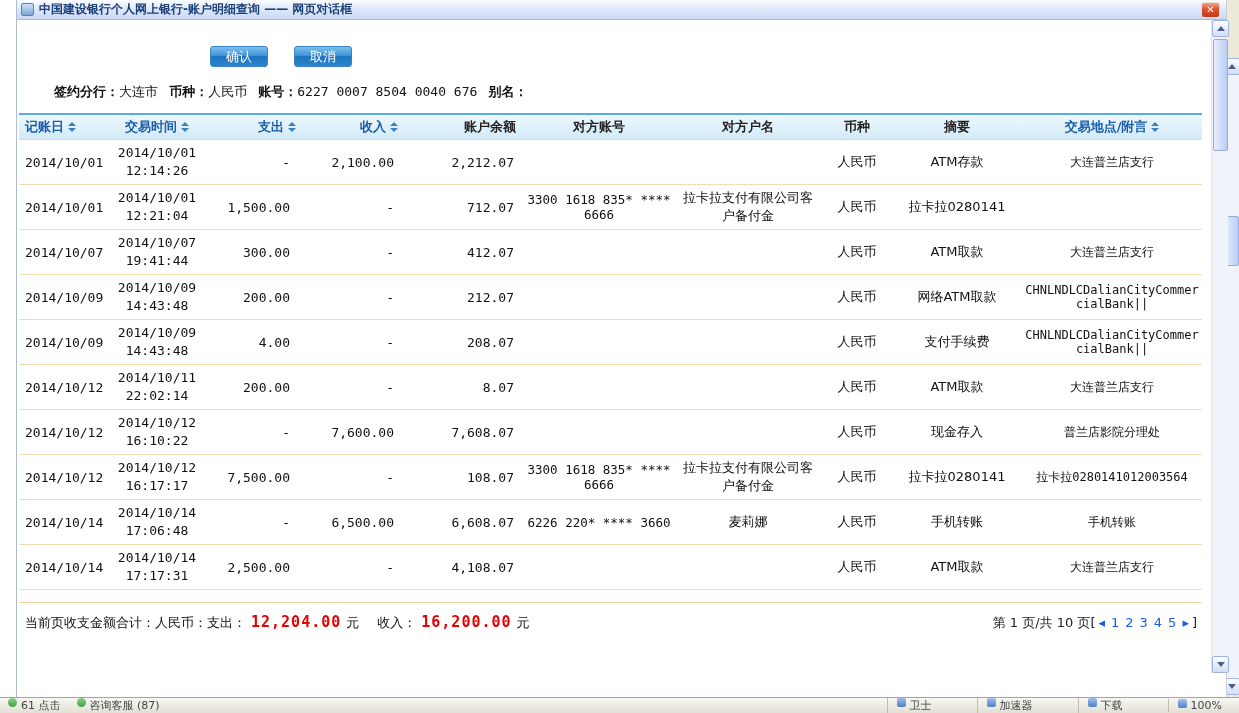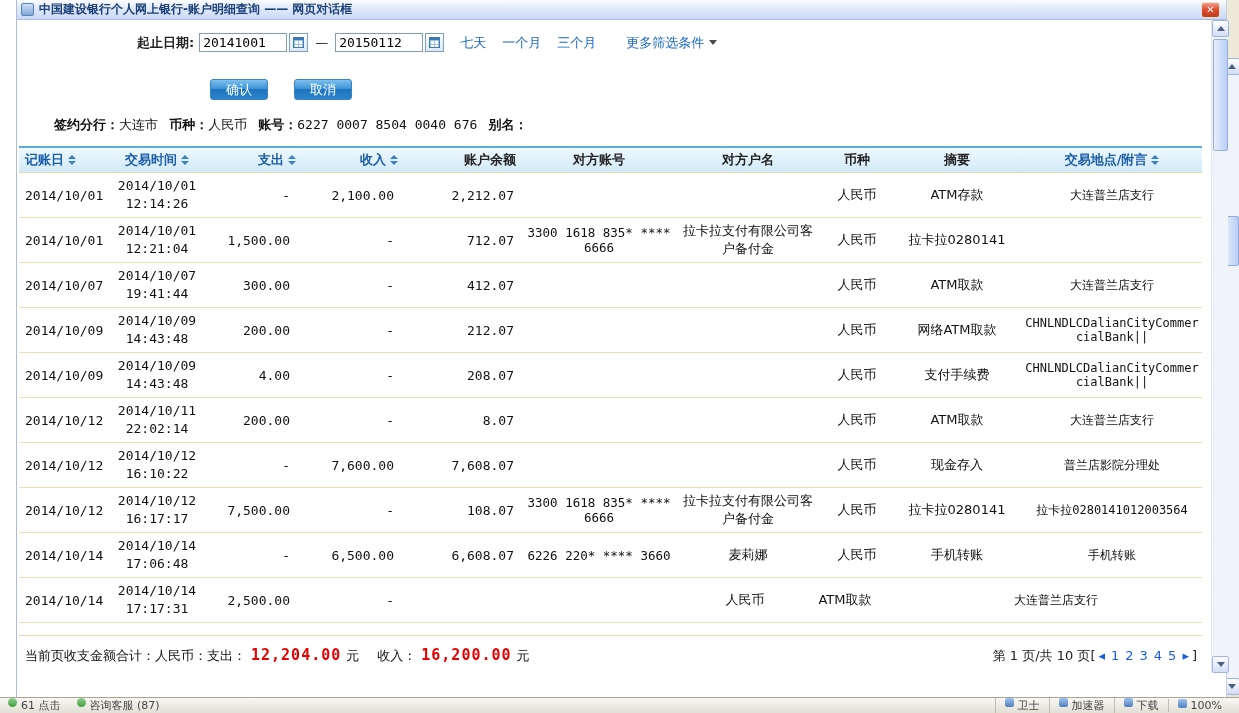--- a/index.html
+++ b/index.html
@@ -101,21 +101,21 @@
   .totals .red { color:#e60000; font-weight:bold; font-size:15px; margin:0 5px; letter-spacing:1px;
                  font-family:"DejaVu Sans Mono","Liberation Mono",monospace; }
   .totals .gap { margin-left:18px; }
   .pagination { display:flex; align-items:center; color:#222; }
   .page-link { color:#1a5ce0; cursor:pointer; margin:0 3px; }
 
   
   .statusbar { position:absolute; left:0; bottom:0; width:1239px; height:16px;
                background:linear-gradient(#f8f7f3,#e2e0d4); border-top:1px solid #a9a590;
                display:flex; align-items:center; font-size:11px; color:#444; padding:0 8px; gap:16px; }
-  .status-right { margin-left:auto; display:flex; align-items:center; }
+  .status-right { margin-left:auto; display:flex; align-items:center;gap:36px; }
   .status-item { display:flex; gap:4px; white-space:nowrap; }
   .status-right .status-item { border-left:1px solid #c0bcac; padding:0 9px; }
   .status-icon { width:9px; height:9px; border-radius:50%; background:linear-gradient(#8fd08f,#3f9f3f); }
   .status-icon.sq { border-radius:2px; background:linear-gradient(#9fc0ef,#4f80c0); }
 </style>
 </head>
 <body>
 
 <div id="stage">
 
@@ -135,39 +135,20 @@
   <div class="dialog">
 
     <div class="titlebar">
       <span class="title-icon"></span>
       <span class="title-text">中国建设银行个人网上银行-账户明细查询 —— 网页对话框</span>
       <span class="close-btn">✕</span>
     </div>
 
     <div class="dialog-body">
 
-      <div class="filter-row">
-        <span class="date-label">起止日期:</span>
-        <input class="date-input" value="20141001" style="">
-        <span class="cal-btn">
-            <span class="cal-glyph"></span>
-          </span>
-        <span class="date-dash">—</span>
-        <input class="date-input" value="20150112" style="">
-        <span class="cal-btn">
-            <span class="cal-glyph"></span>
-          </span>
-        <span class="quick-link">七天</span>
-        <span class="quick-link">一个月</span>
-        <span class="quick-link">三个月</span>
-        <span class="more-link">
-          <span>更多筛选条件</span>
-          <i class="caret-down"></i>
-        </span>
-      </div>
 
       <div class="btn-row">
         <button class="btn-blue">确认</button>
         <button class="btn-blue">取消</button>
       </div>
 
       <div class="account-line">
         <span class="lab">签约分行：</span><span>大连市</span>
         <span class="lab sp">币种：</span><span>人民币</span>
         <span class="lab sp">账号：</span><span class="mono">6227 0007 8504 0040 676</span>
@@ -372,20 +353,21 @@
   </div>
 
   <div class="trow">
     <div class="td c1 mono">2014/10/14</div>
     <div class="td c2 mono">
       <div>2014/10/14</div>
       <div>17:17:31</div>
     </div>
     <div class="td c3 mono num">2,500.00</div>
     <div class="td c4 mono num">-</div>
+    <div class="td c5 mono num">4,108.07</div>
     <div class="td c6 mono ctr brk"></div>
     <div class="td c7 ctr"></div>
     <div class="td c8 ctr">人民币</div>
     <div class="td c9 ctr">ATM取款</div>
     <div class="td c10 mono ctr brk">大连普兰店支行</div>
   </div>
 </div>
       </div>
 
       <div class="foot-sep"></div>

